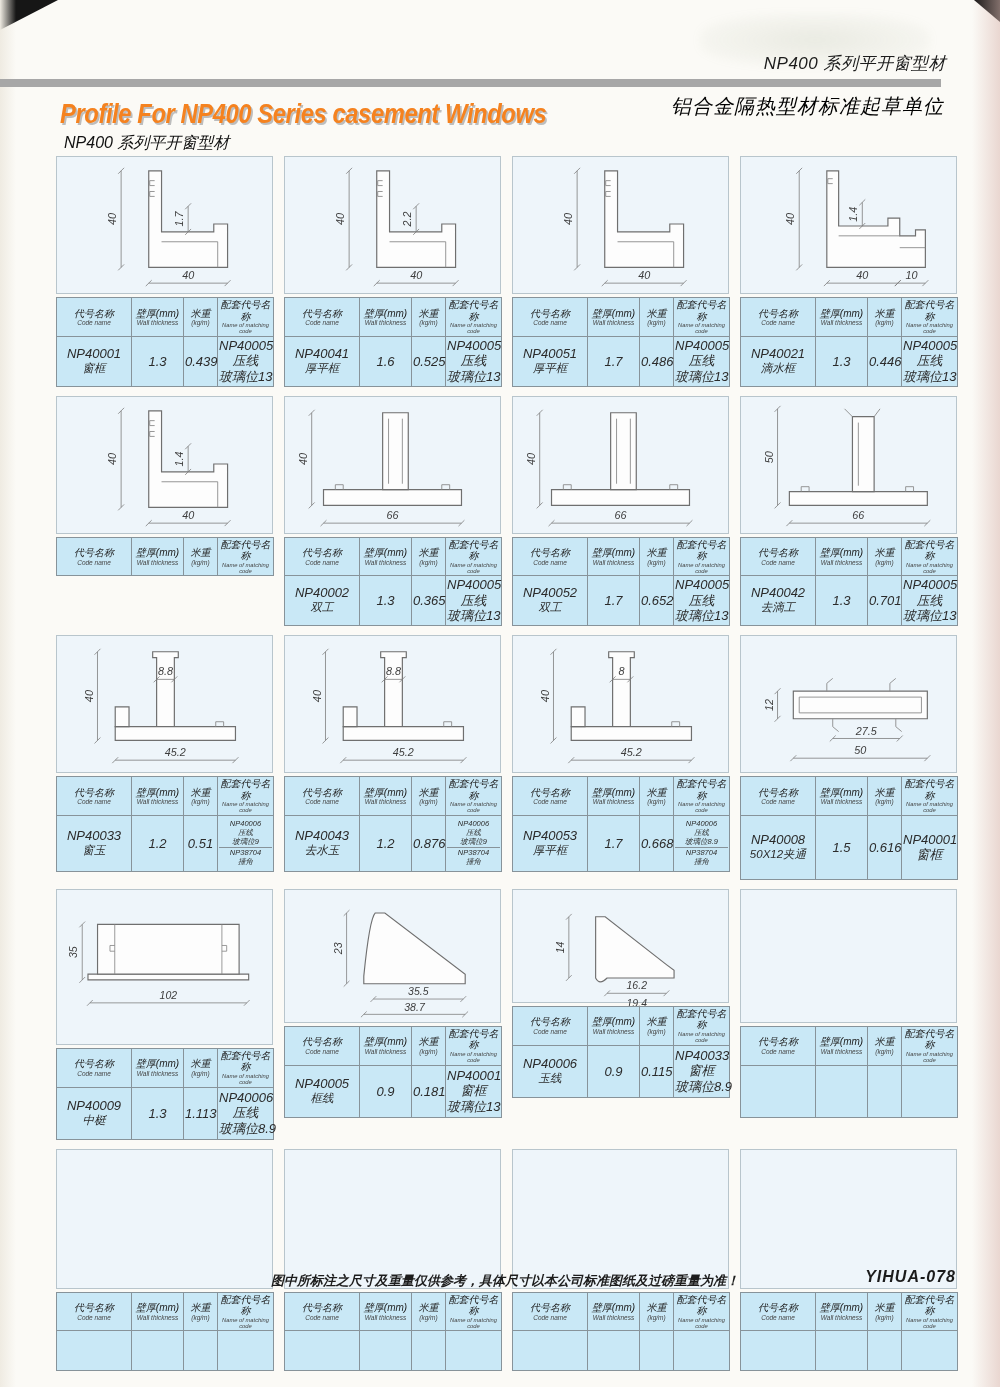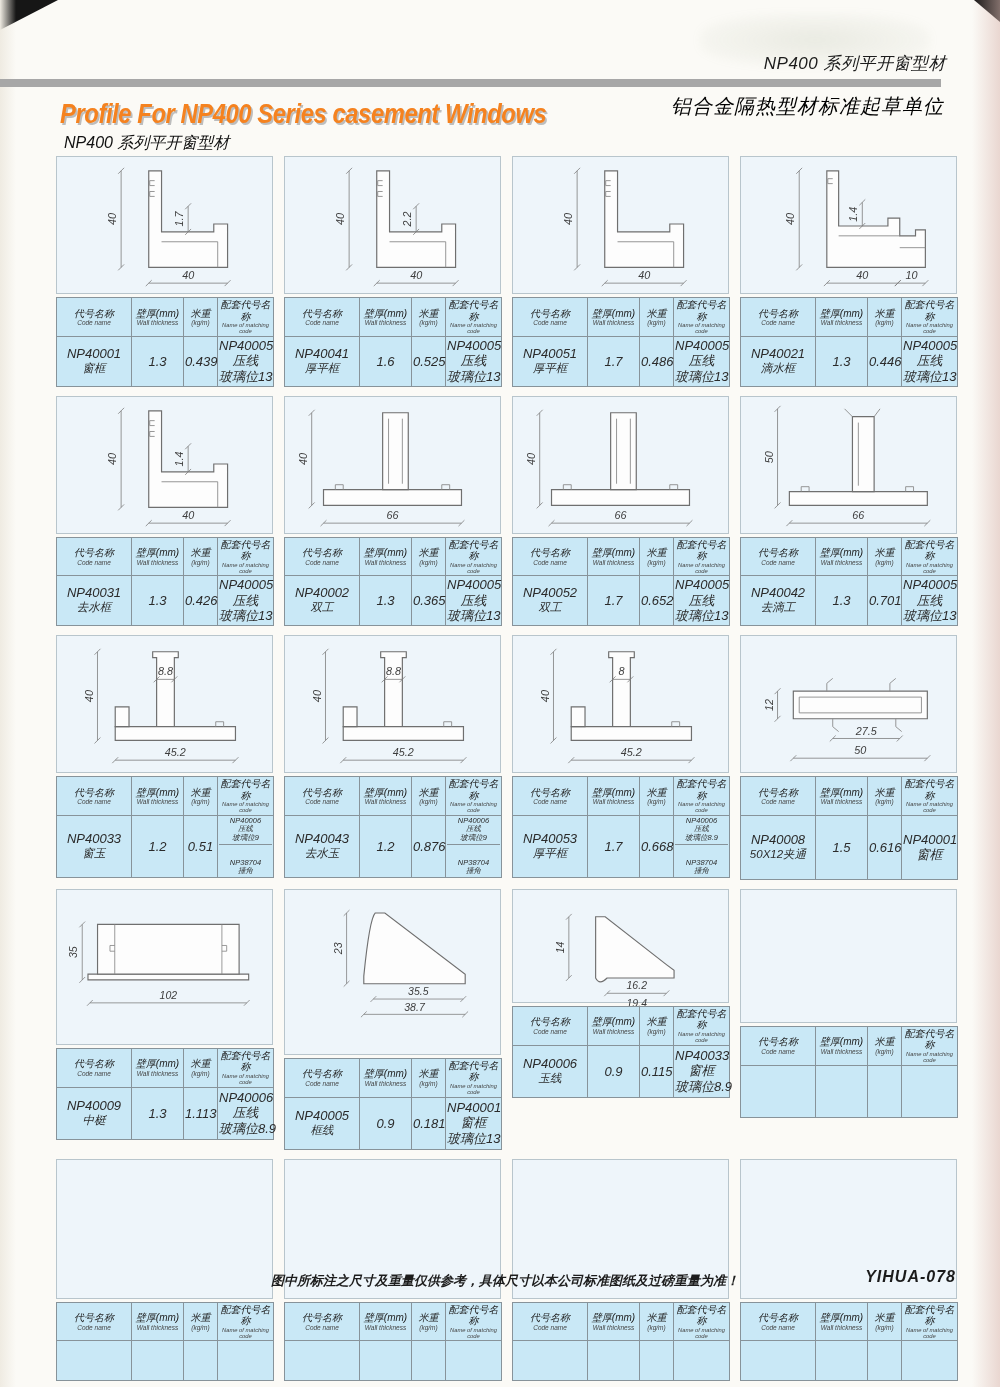--- a/index.html
+++ b/index.html
@@ -44,21 +44,21 @@
   .hrow th{height:26px;font-weight:normal;}
   .hrow .cn{font-size:10px;color:#1f1f1f;line-height:1.15;}
   .hrow .en{font-size:6.5px;color:#454545;line-height:1.1;}
   .hrow .en.smaller{font-size:5.8px;}
   .brow td{font-size:13px;}
   .code{font-size:13px;line-height:1.15;}
   .cname{font-size:11.5px;line-height:1.2;}
   .match-cell{font-size:9.5px;line-height:1.2;}
   .match-cell.msmall{font-size:7.5px;line-height:1.15;}
   .mgroup div{white-space:nowrap;}
-  .mg2{border-top:1px solid #87939a;margin-top:1px;padding-top:14px;}
+  .mg2{border-top:1px solid #87939a;margin-top:1px;padding-top:1px;}
   
   .footer-note{position:absolute;top:1272px;left:95px;width:820px;text-align:center;
     font-size:13px;font-weight:bold;color:#1d1d1d;}
   .page-code{position:absolute;top:1268px;right:44px;font-size:16px;font-weight:bold;
     color:#1b1b1b;letter-spacing:1px;}
 </style>
 </head>
 <body>
 
 <div class="page">
@@ -368,35 +368,20 @@
                 </th>
               <th>
                   <div class="cn">米重</div>
                   <div class="en">(kg/m)</div>
                 </th>
               <th>
                   <div class="cn">配套代号名称</div>
                   <div class="en smaller">Name of matching code</div>
                 </th>
             </tr>
-            <tr class="brow" style="height:48px">
-              <td>
-                  <div class="code">NP40031</div>
-                  <div class="cname">去水框</div>
-                </td>
-              <td>1.3</td>
-              <td>0.426</td>
-              <td class="match-cell">
-                  <div class="mgroup">
-                    <div>NP40005</div>
-                    <div>压线</div>
-                    <div>玻璃位13</div>
-                  </div>
-                </td>
-            </tr>
           </tbody>
         </table>
       </div>
         <div class="cell">
         <div class="panel" style="height:138px">
             <svg viewBox="0 0 216 138" width="215" height="136">
               <path class="prof" d="M38,94 h140 v16 h-140 z"></path>
               <path class="prof" d="M98,16 h26 v78 h-26 z"></path>
               <path class="thin" d="M104,22 v66 M118,22 v66 M50,94 v-5 h8 v5 M158,94 v-5 h8 v5"></path>
               <line class="dim" x1="26" y1="16" x2="26" y2="110"></line>
@@ -900,21 +885,21 @@
                     <div>NP40006</div>
                     <div>压线</div>
                     <div>玻璃位8.9</div>
                   </div>
                 </td>
             </tr>
           </tbody>
         </table>
       </div>
         <div class="cell">
-        <div class="panel" style="height:166px">
+        <div class="panel" style="height:134px">
             <svg viewBox="0 0 216 138" width="215" height="132">
               <path class="prof" d="M90,24 h10 l84,64 v10 h-106 v-8 q6,-60 12,-66 z"></path>
               <line class="dim" x1="60" y1="24" x2="60" y2="98"></line>
               <line class="dim" x1="57" y1="27" x2="63" y2="21"></line>
               <line class="dim" x1="57" y1="101" x2="63" y2="95"></line>
               <text class="dt" x="55" y="61" text-anchor="middle" transform="rotate(-90 55 61)">23</text>
               <line class="dim" x1="88" y1="114" x2="182" y2="114"></line>
               <line class="dim" x1="85" y1="117" x2="91" y2="111"></line>
               <line class="dim" x1="179" y1="117" x2="185" y2="111"></line>
               <text class="dt" x="135" y="110" text-anchor="middle">35.5</text>

